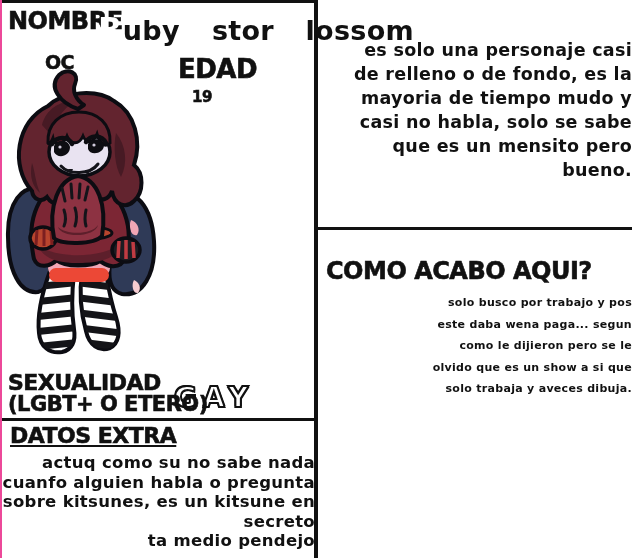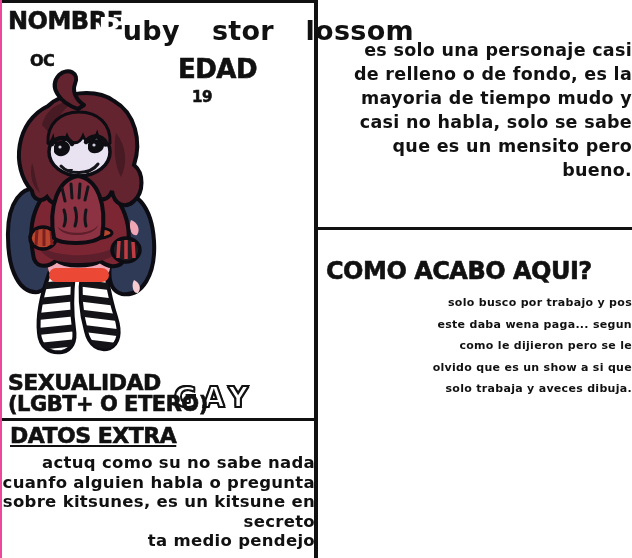--- a/index.html
+++ b/index.html
@@ -34,21 +34,21 @@
   <div class="hline" style="left:0;top:40;width:316px;height:3px;"></div>
   <div class="vline" style="left:312px;top:0;width:4px;height:558px;"></div>
   <div class="hline" style="left:313px;top:227px;width:319px;height:3px;"></div>
   <div class="hline" style="left:0;top:418px;width:313px;height:3px;"></div>
 
   <div class="abs marker" style="left:6px;top:9px;font-size:24px;">NOMBRE</div>
   <div class="abs hand" style="left:96px;top:10px;font-size:27px;white-space:nowrap;">
     <span class="bubble-word">Ruby</span><span class="bubble-word">Astor</span><span class="bubble-word">Blossom</span>
   </div>
 
-  <div class="abs marker" style="left:28px;top:53px;width:44px;text-align:left;font-size:16px;">OC</div>
+  <div class="abs marker" style="left:28px;top:53px;width:44px;text-align:right;font-size:19px;">OC</div>
   <div class="abs marker" style="left:145px;top:56px;width:110px;text-align:right;font-size:26px;">EDAD</div>
   <div class="abs marker" style="left:145px;top:90px;width:110px;text-align:center;font-size:15px;">19</div>
 
   <svg class="abs" style="left:0;top:45px;" width="230" height="335" viewBox="0 0 230 335">
 
     <path d="M40,145 C20,138 5,158 6,192 C6,226 18,249 36,247 C49,244 51,227 46,205 C43,185 43,158 40,145 Z" fill="#2f3a57" stroke="#0c0c12" stroke-width="4"></path>
     <path d="M112,150 C133,141 150,162 152,196 C154,230 140,252 120,249 C107,246 105,230 110,208 C113,186 110,162 112,150 Z" fill="#2f3a57" stroke="#0c0c12" stroke-width="4"></path>
     <path d="M31,172 C37,176 39,186 35,191 C29,193 27,182 31,172 Z" fill="#d6404a"></path>
     <path d="M129,175 C135,177 139,184 135,190 C129,192 126,182 129,175 Z" fill="#f1a6b5"></path>
     <path d="M132,235 C137,237 140,243 136,248 C131,249 129,240 132,235 Z" fill="#f6ccd2"></path>

